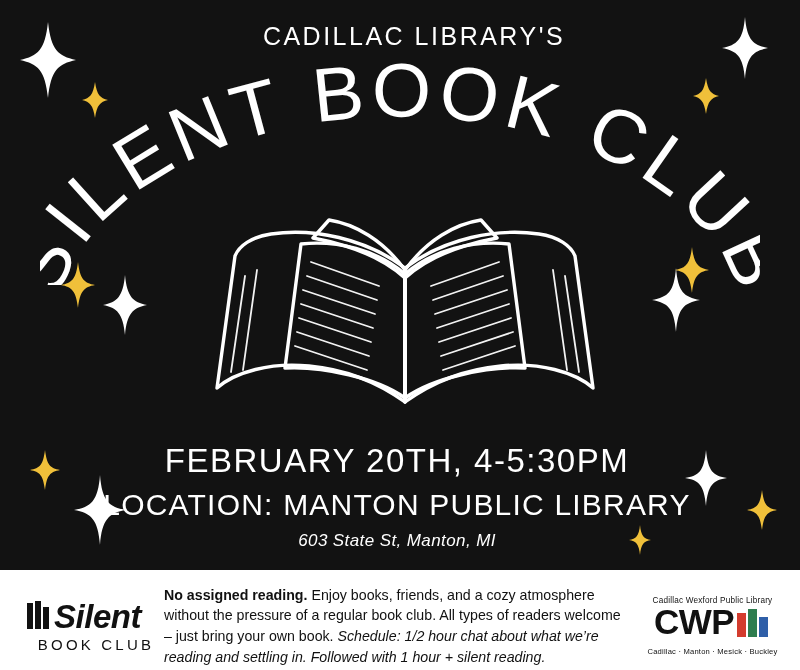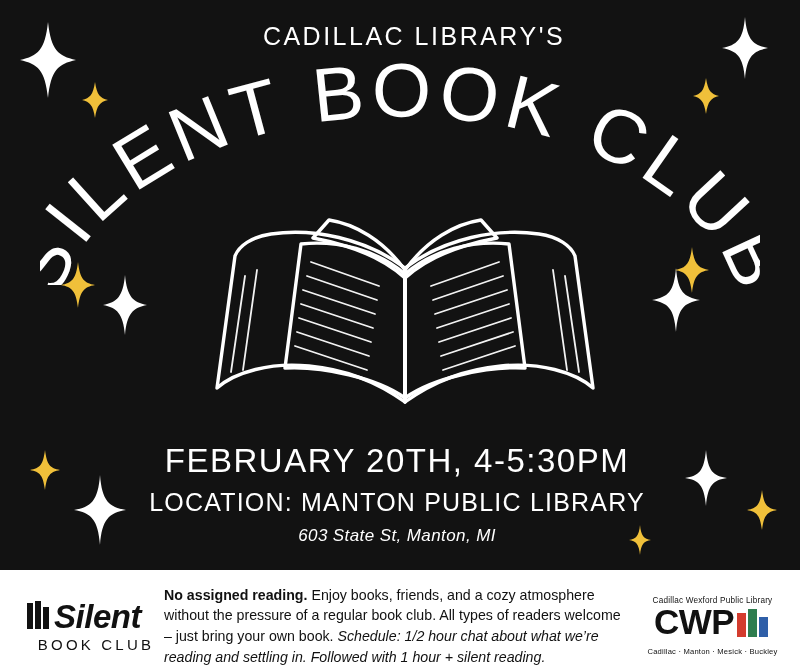--- a/index.html
+++ b/index.html
@@ -83,21 +83,21 @@
     text-align: center;
     color: #ffffff;
   }
   .details .date {
     font-size: 33px;
     letter-spacing: 1.5px;
     text-transform: uppercase;
     line-height: 1.25;
   }
   .details .place {
-    font-size: 25px;
+    font-size: 30px;
     letter-spacing: 1.2px;
     text-transform: uppercase;
     margin-top: 7px;
   }
   .details .addr {
     font-size: 17px;
     font-style: italic;
     margin-top: 9px;
     letter-spacing: .4px;
   }

